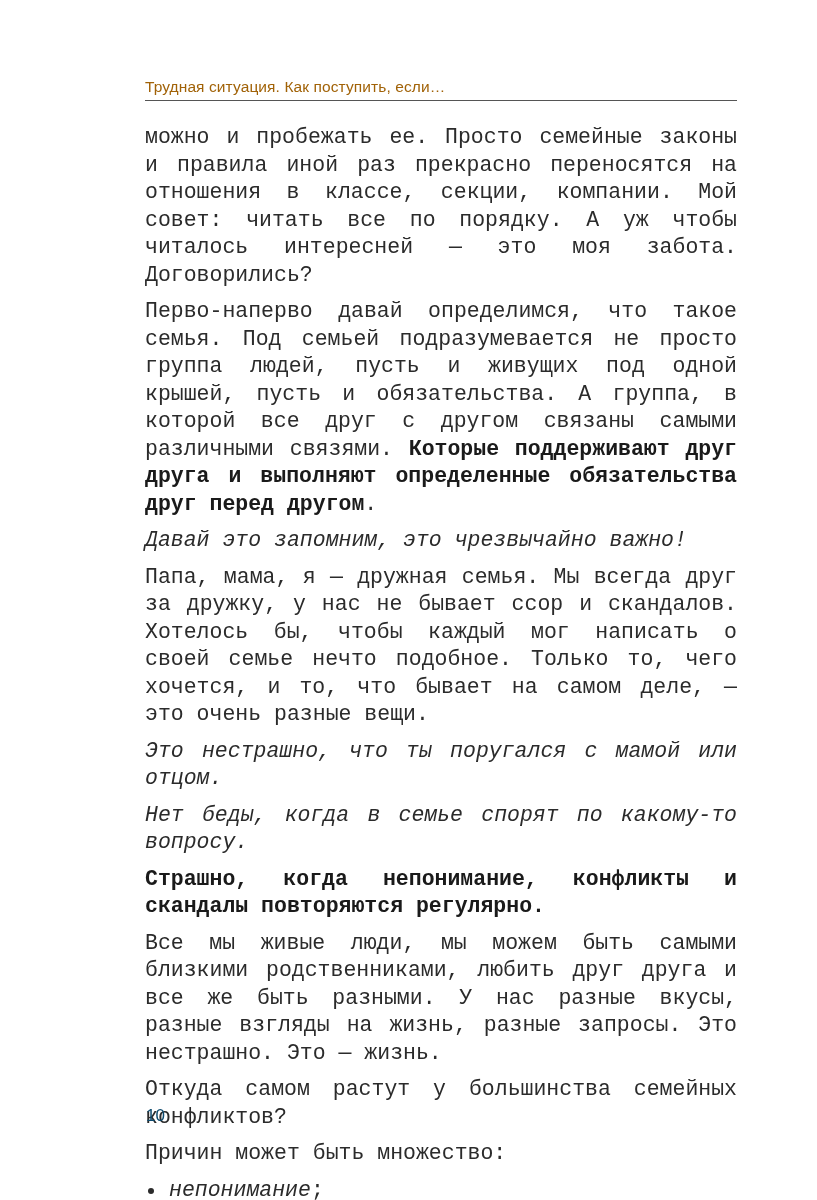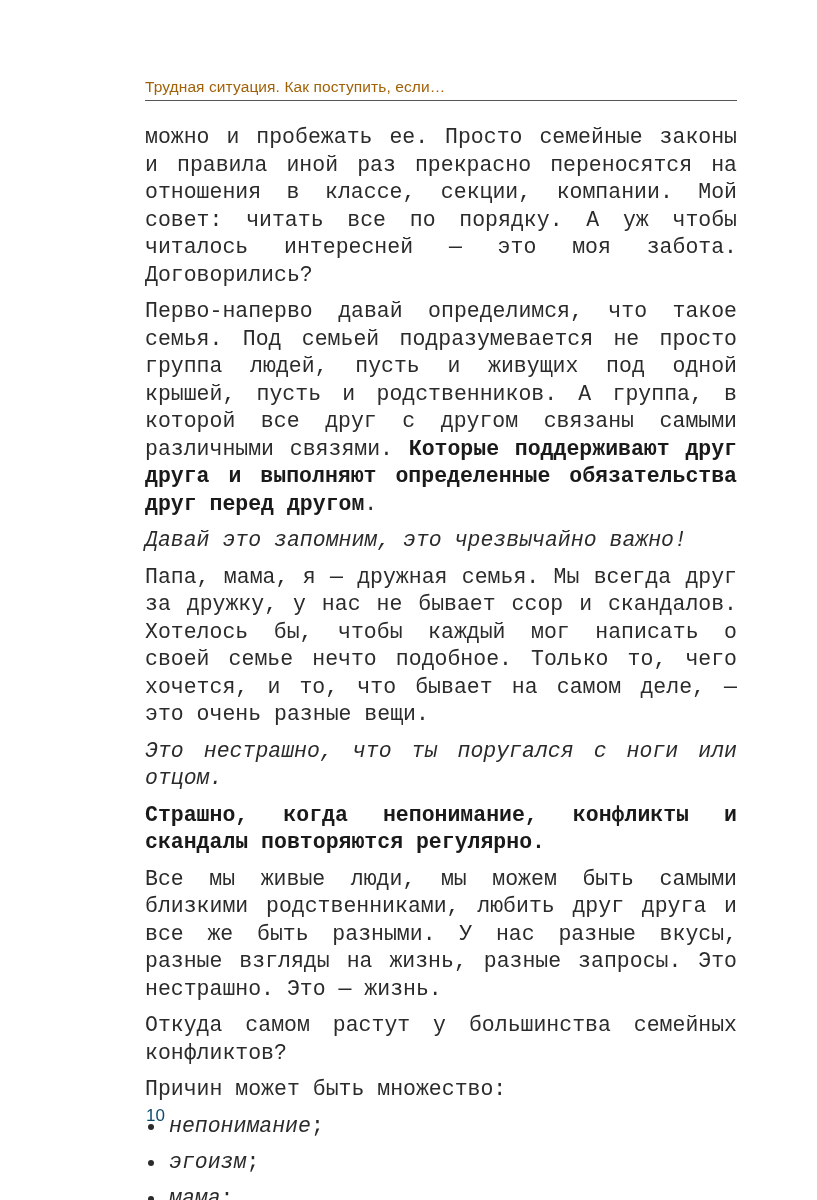--- a/index.html
+++ b/index.html
@@ -28,24 +28,25 @@
 </style>
 </head>
 <body>
 
 <div class="running-head">
   <span>Трудная ситуация. Как поступить, если…</span>
 </div>
 
 <div class="content">
   <p class="last-line-left">можно и пробежать ее. Просто семейные законы и правила иной раз прекрасно переносятся на отношения в классе, секции, компании. Мой совет: читать все по порядку. А уж чтобы читалось интересней — это моя забота. Договорились?</p>
-  <p class="last-line-left"><span>Перво-наперво давай определимся, что такое семья. Под семьей подразумевается не просто группа людей, пусть и живущих под одной крышей, пусть и родственников. А группа, в которой все друг с другом связаны самыми различными связями. </span><b>Которые поддерживают друг друга и выполняют определенные обязательства друг перед другом</b><span>.</span></p>
+  <p class="last-line-left"><span>Перво-наперво давай определимся, что такое семья. Под семьей подразумевается не просто группа людей, пусть и живущих под одной крышей, пусть и обязательства. А группа, в которой все друг с другом связаны самыми различными связями. </span><b>Которые поддерживают друг друга и выполняют определенные обязательства друг перед другом</b><span>.</span></p>
   <p class="it last-line-left">Давай это запомним, это чрезвычайно важно!</p>
   <p class="last-line-left">Папа, мама, я — дружная семья. Мы всегда друг за дружку, у нас не бывает ссор и скандалов. Хотелось бы, чтобы каждый мог написать о своей семье нечто подобное. Только то, чего хочется, и то, что бывает на самом деле, — это очень разные вещи.</p>
-  <p class="it last-line-left">Это нестрашно, что ты поругался с ноги или отцом.</p>
+  <p class="it last-line-left">Это нестрашно, что ты поругался с мамой или отцом.</p>
+  <p class="it last-line-left">Нет беды, когда в семье спорят по какому-то вопросу.</p>
   <p class="last-line-left"><b>Страшно, когда непонимание, конфликты и скандалы повторяются регулярно.</b></p>
   <p class="last-line-left">Все мы живые люди, мы можем быть самыми близкими родственниками, любить друг друга и все же быть разными. У нас разные вкусы, разные взгляды на жизнь, разные запросы. Это нестрашно. Это — жизнь.</p>
   <p class="last-line-left">Откуда самом растут у большинства семейных конфликтов?</p>
   <p class="last-line-left">Причин может быть множество:</p>
 
   <ul class="bullets">
     <li><span class="dot"></span><span>непонимание</span><span class="punct">;</span></li>
     <li><span class="dot"></span><span>эгоизм</span><span class="punct">;</span></li>
     <li><span class="dot"></span><span>мама</span><span class="punct">;</span></li>
     <li><span class="dot"></span><span>конкуренция</span><span class="punct">;</span></li>

